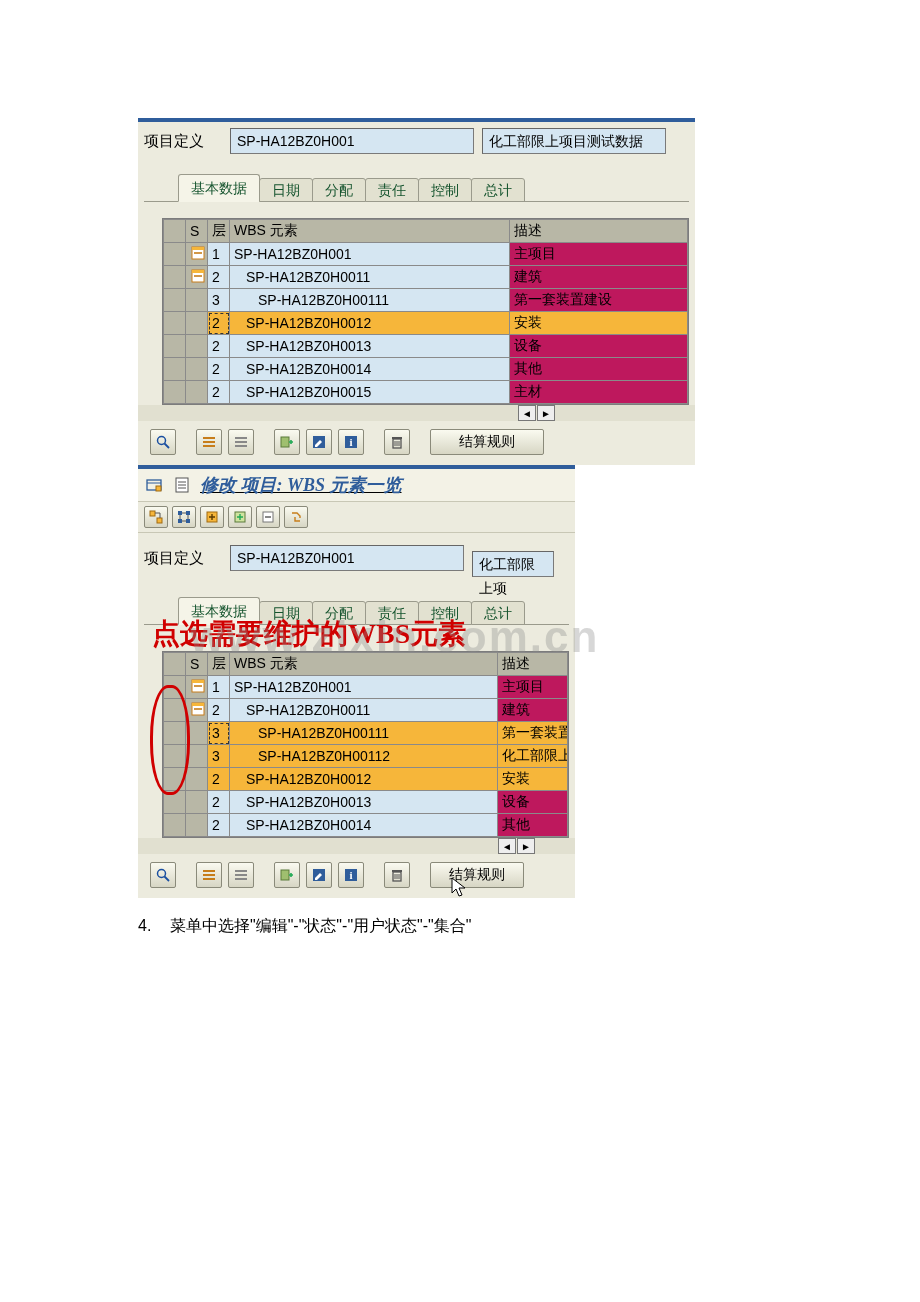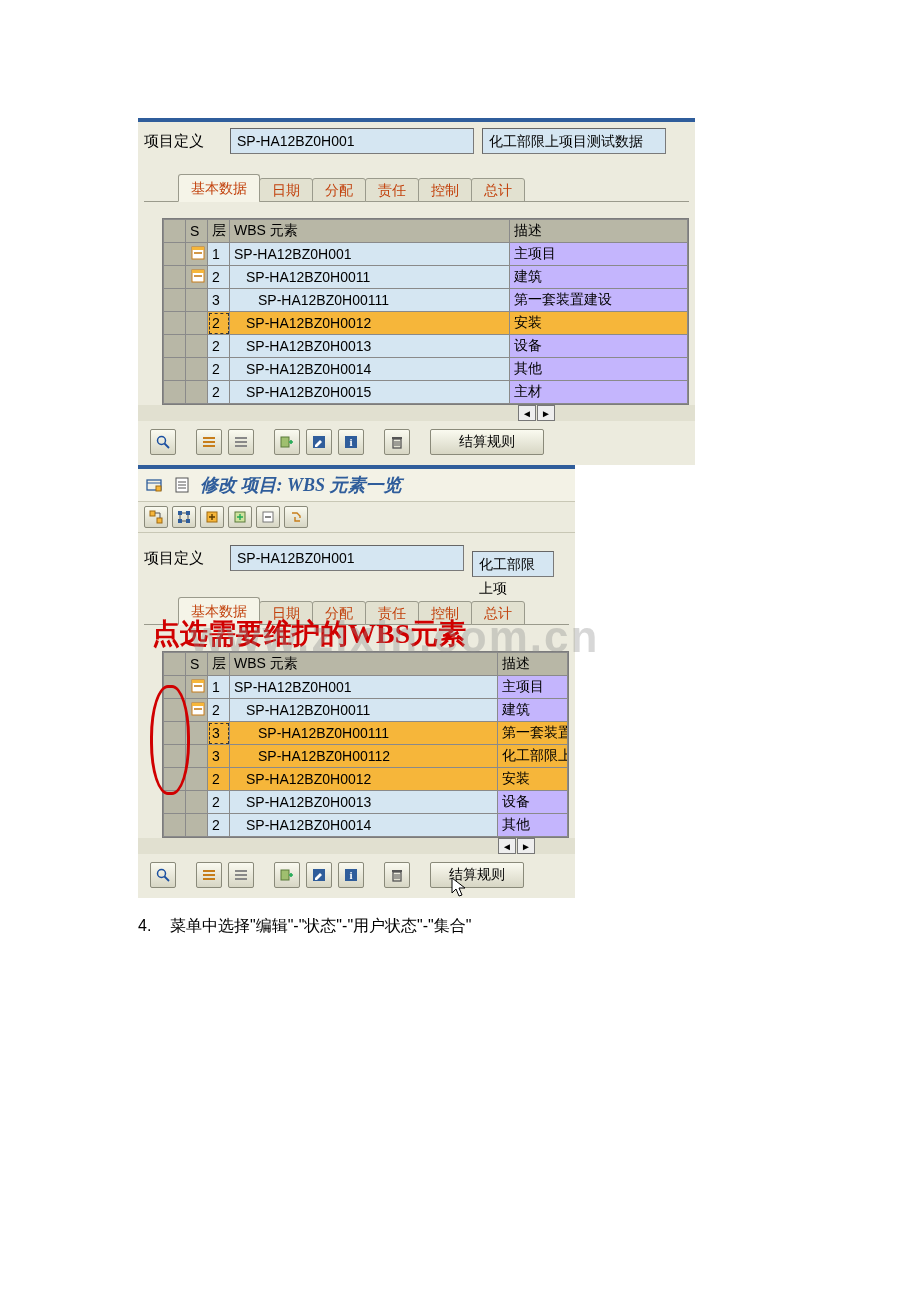--- a/index.html
+++ b/index.html
@@ -14,56 +14,56 @@
   .proj-row{display:flex;align-items:center;padding:6px 6px 8px 6px;}
   .lbl{width:86px;font-size:15px;}
   .readfield{background:#d5e6f2;border:1px solid #7a7a7a;border-top-color:#666;border-left-color:#666;height:24px;line-height:24px;padding:0 6px;font-size:14px;}
   .pf1{width:230px;margin-right:8px;}
   .pfdesc{width:170px;}
 
   
   .tabs-wrap{padding:0 6px;}
   .tabs{display:flex;align-items:flex-end;height:26px;margin-top:14px;}
   .tabspacer{width:34px;height:26px;border-bottom:1px solid #9a9a8c;}
-  .tab{height:22px;line-height:22px;padding:0 12px;font-size:14px;color:#c2410c;background:#e2e1d0;border:1px solid #9a9a8c;border-bottom:1px solid #9a9a8c;border-radius:3px 3px 0 0;margin-right:-1px;}
+  .tab{height:22px;line-height:22px;padding:0 12px;font-size:14px;color:#14532d;background:#e2e1d0;border:1px solid #9a9a8c;border-bottom:1px solid #9a9a8c;border-radius:3px 3px 0 0;margin-right:-1px;}
   .tab.active{background:#f5f4e8;height:26px;line-height:26px;border-bottom:1px solid #f5f4e8;}
   .tabfill{flex:1;border-bottom:1px solid #9a9a8c;}
 
   
   .grid{margin:16px 6px 0 24px;border:1px solid #7c7c7c;background:#fff;}
   .grid table{border-collapse:collapse;width:100%;table-layout:fixed;}
   .grid th,.grid td{border:1px solid #8a8a8a;height:22px;padding:0 4px;font-size:14px;font-weight:normal;text-align:left;overflow:hidden;white-space:nowrap;}
   .grid th{background:#b8b7a6;}
   .colsel{width:22px;}
   .colexp{width:22px;}
   .collv{width:22px;text-align:center;}
   .colwbs{}
   .coldesc{width:170px;}
   .grid td.sel{background:#b8b7a6;}
   .grid td.collv{background:#d5e6f2;}
   .grid td.wbs{background:#d5e6f2;}
-  .grid td.desc{background:#c4b5fd;}
+  .grid td.desc{background:#be185d;}
   .grid tr.hl td.collv,.grid tr.hl td.wbs,.grid tr.hl td.desc{background:#f6b63a;}
   .grid td.collv.hl-dash{outline:1px dashed #333;outline-offset:-2px;}
 
   .exp-icon{display:inline-block;width:16px;height:16px;}
   .exp-icon svg{display:block;}
 
   .scrollbar{height:16px;background:#e1e0d0;display:flex;justify-content:flex-end;align-items:center;padding-right:140px;}
   .sbtn{width:16px;height:14px;background:#eee;border:1px solid #777;display:flex;align-items:center;justify-content:center;font-size:10px;margin-left:1px;}
 
   
   .btmbar{display:flex;align-items:center;gap:6px;padding:8px 6px 10px 12px;}
   .ibtn{width:24px;height:24px;background:linear-gradient(#fafaf0,#d7d6c4);border:1px solid #8a8a7a;border-radius:2px;display:flex;align-items:center;justify-content:center;}
   .ibtn svg{display:block;}
   .sep{width:8px;}
   .rulebtn{height:24px;padding:0 28px;background:linear-gradient(#fafaf0,#d7d6c4);border:1px solid #8a8a7a;border-radius:2px;font-size:14px;display:flex;align-items:center;}
 
   
-  .sap-title{display:flex;align-items:center;gap:8px;padding:4px 6px;background:#f3f2e6;border-bottom:1px solid #c8c7b5;}
+  .sap-title{display:flex;align-items:center;gap:8px;padding:4px 6px;background:#f3f2e6;border-bottom:1px solid #c8c7b5;text-decoration:underline;}
   .sap-title .tbtn{width:20px;height:18px;display:flex;align-items:center;justify-content:center;}
   .sap-title .ttext{color:#2f5d9b;font-style:italic;font-weight:bold;font-size:18px;font-family:"SimSun",serif;}
 
   .toolbar2{display:flex;align-items:center;gap:4px;padding:4px 6px;border-bottom:1px solid #c8c7b5;}
   .tb2{width:22px;height:20px;background:linear-gradient(#fafaf0,#d7d6c4);border:1px solid #8a8a7a;border-radius:2px;display:flex;align-items:center;justify-content:center;}
 
   .annot{position:absolute;left:14px;top:82px;font-family:"KaiTi","SimSun",serif;font-size:28px;color:#d00000;font-weight:bold;white-space:nowrap;pointer-events:none;}
   .redcircle{position:absolute;left:12px;top:152px;width:34px;height:104px;border:3px solid #d00000;border-radius:18px/52px;pointer-events:none;}
 
   .watermark{position:absolute;left:190px;top:612px;font-size:44px;font-weight:bold;color:rgba(140,140,140,0.35);letter-spacing:2px;pointer-events:none;font-family:Arial,sans-serif;}

